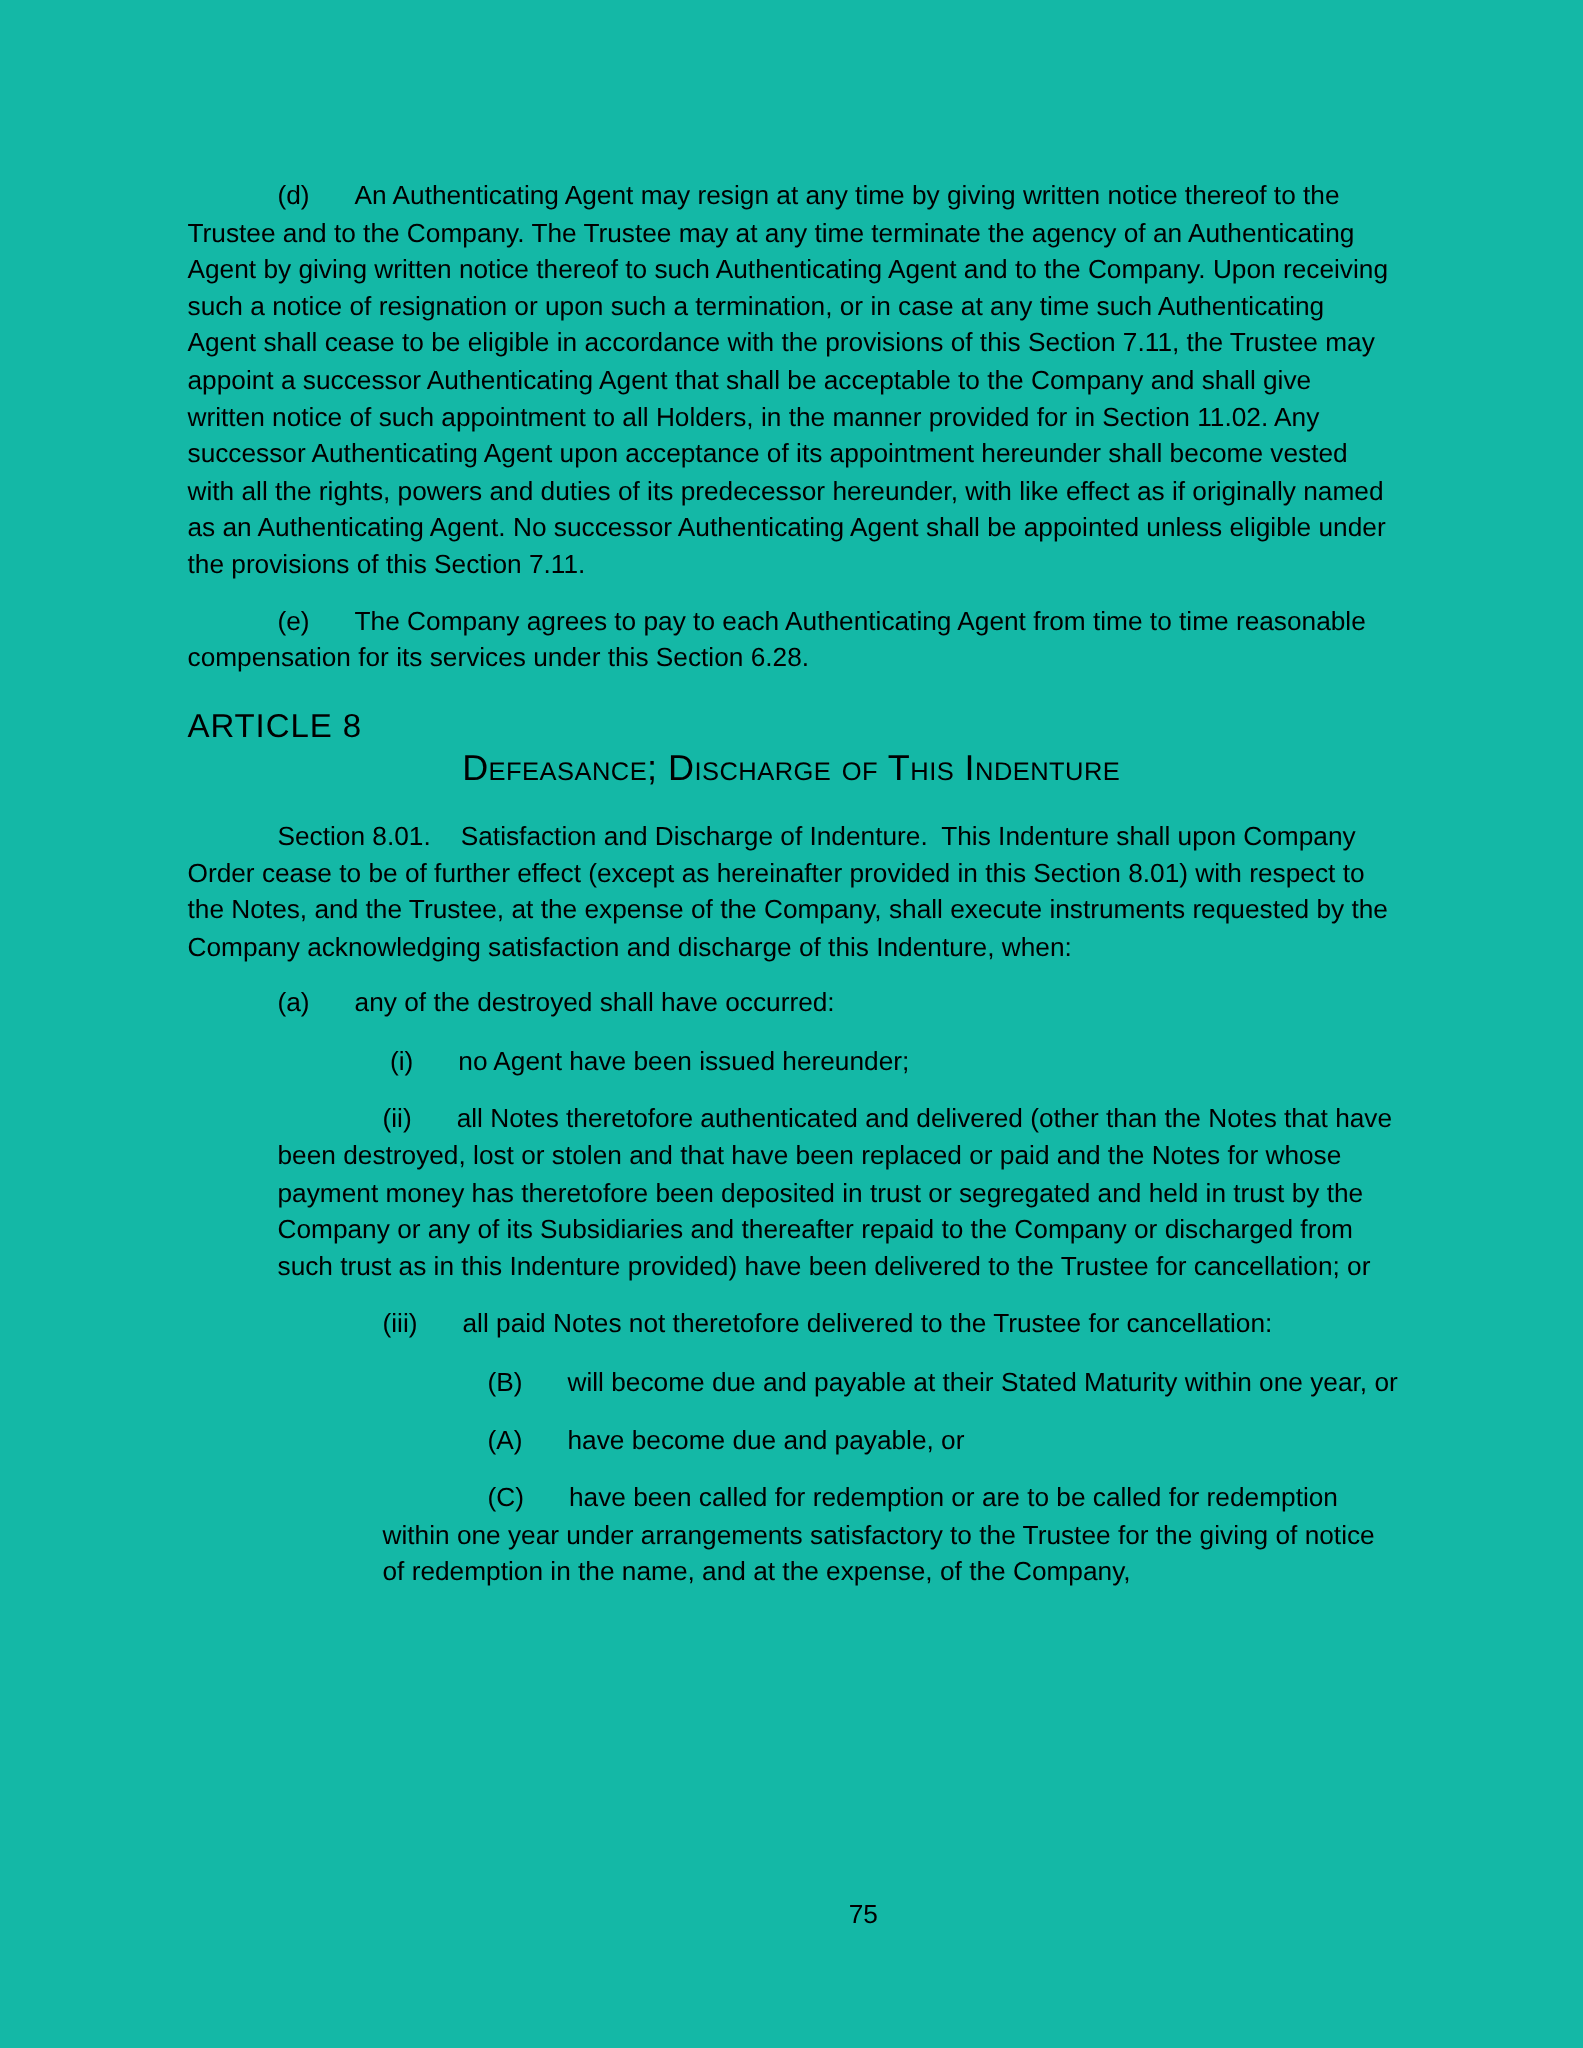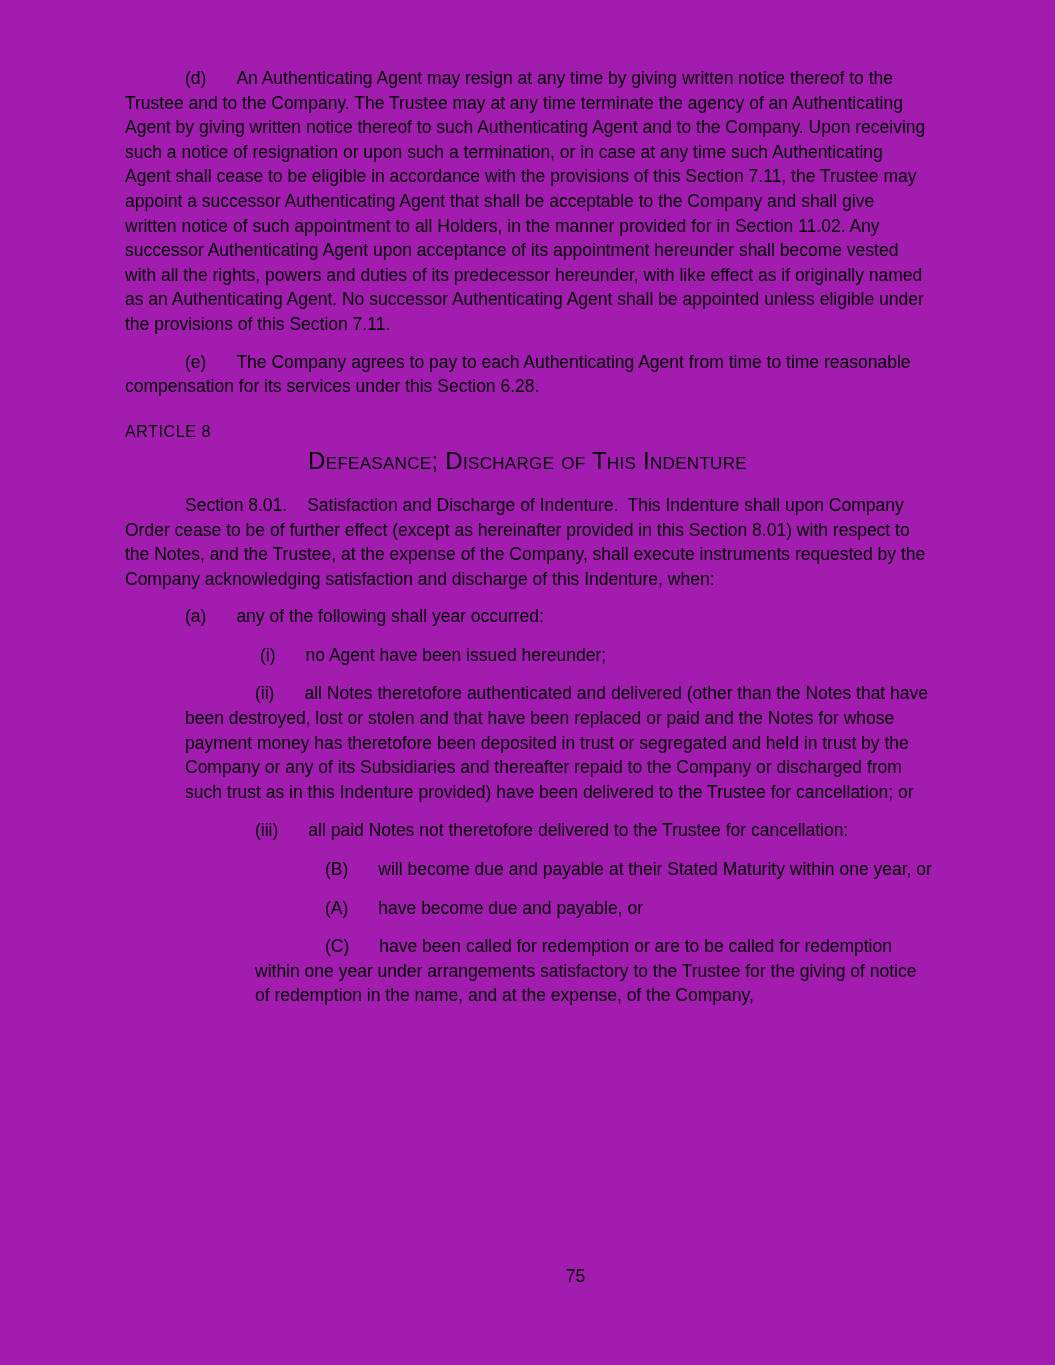--- a/index.html
+++ b/index.html
@@ -4,27 +4,27 @@
 <style>
   html, body {
     margin: 0;
     padding: 0;
     background: #ffffff;
   }
   .doc {
     position: relative;
     width: 1055px;
     height: 1365px;
-    background: #a21caf;
+    background: #14b8a6;
     color: #000000;
     font-family: "Liberation Sans", "DejaVu Sans", sans-serif;
     font-size: 17.5px;
     line-height: 24.6px;
     box-sizing: border-box;
-    padding: 66px 125px 0 125px;
+    padding: 118px 125px 0 125px;
     overflow: hidden;
   }
   .doc p {
     margin: 0 0 13px 0;
     text-align: left;
   }
   .plabel {
     padding-right: 30px;
   }
   .indent-60 {
@@ -46,21 +46,21 @@
   }
   .item-letter {
     margin-left: 130px !important;
     text-indent: 70px;
     margin-bottom: 14px !important;
     width: 680px;
   }
   .article-heading {
     text-align: center;
     margin: 21px 0 5px 0 !important;
-    font-size: 16px;
+    font-size: 22px;
     letter-spacing: 0.6px;
   }
   .article-subheading {
     text-align: center !important;
     margin: 0 0 19px 0 !important;
     font-variant: small-caps;
     font-size: 24px;
     letter-spacing: 0.3px;
   }
   .section-label {
@@ -86,21 +86,21 @@
   <p class="indent-60"><span class="plabel">(d)</span><span>An Authenticating Agent may resign at any time by giving written notice thereof to the Trustee and to the Company.  The Trustee may at any time terminate the agency of an Authenticating Agent by giving written notice thereof to such Authenticating Agent and to the Company.  Upon receiving such a notice of resignation or upon such a termination, or in case at any time such Authenticating Agent shall cease to be eligible in accordance with the provisions of this Section 7.11, the Trustee may appoint a successor Authenticating Agent that shall be acceptable to the Company and shall give written notice of such appointment to all Holders, in the manner provided for in Section 11.02.  Any successor Authenticating Agent upon acceptance of its appointment hereunder shall become vested with all the rights, powers and duties of its predecessor hereunder, with like effect as if originally named as an Authenticating Agent.  No successor Authenticating Agent shall be appointed unless eligible under the provisions of this Section 7.11.</span></p>
 
   <p class="indent-60"><span class="plabel">(e)</span><span>The Company agrees to pay to each Authenticating Agent from time to time reasonable compensation for its services under this Section 6.28.</span></p>
 
   <p class="article-heading">ARTICLE 8</p>
 
   <p class="article-subheading">Defeasance; Discharge of This Indenture</p>
 
   <p class="indent-60"><span class="section-label">Section 8.01.</span><span class="section-title">Satisfaction and Discharge of Indenture.</span><span>This Indenture shall upon Company Order cease to be of further effect (except as hereinafter provided in this Section 8.01) with respect to the Notes, and the Trustee, at the expense of the Company, shall execute instruments requested by the Company acknowledging satisfaction and discharge of this Indenture, when:</span></p>
 
-  <p class="item-a"><span class="plabel">(a)</span><span>any of the following shall year occurred:</span></p>
+  <p class="item-a"><span class="plabel">(a)</span><span>any of the destroyed shall have occurred:</span></p>
 
   <p class="item-i"><span class="plabel">(i)</span><span>no Agent have been issued hereunder;</span></p>
 
   <p class="item-roman"><span class="plabel">(ii)</span><span>all Notes theretofore authenticated and delivered (other than the Notes that have been destroyed, lost or stolen and that have been replaced or paid and the Notes for whose payment money has theretofore been deposited in trust or segregated and held in trust by the Company or any of its Subsidiaries and thereafter repaid to the Company or discharged from such trust as in this Indenture provided) have been delivered to the Trustee for cancellation; or</span></p>
 
   <p class="item-roman"><span class="plabel">(iii)</span><span>all paid Notes not theretofore delivered to the Trustee for cancellation:</span></p>
 
   <p class="item-letter"><span class="plabel">(B)</span><span>will become due and payable at their Stated Maturity within one year, or</span></p>
 
   <p class="item-letter"><span class="plabel">(A)</span><span>have become due and payable, or</span></p>

